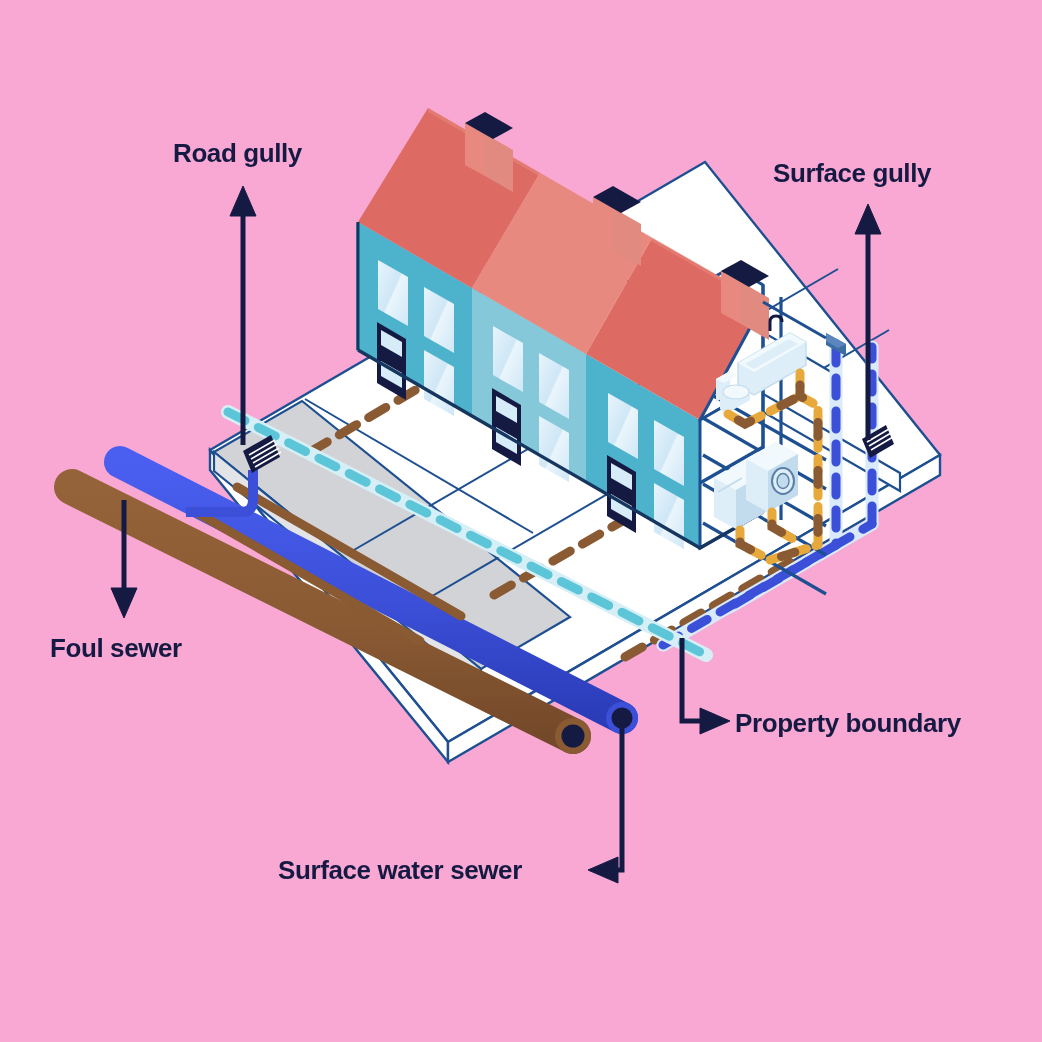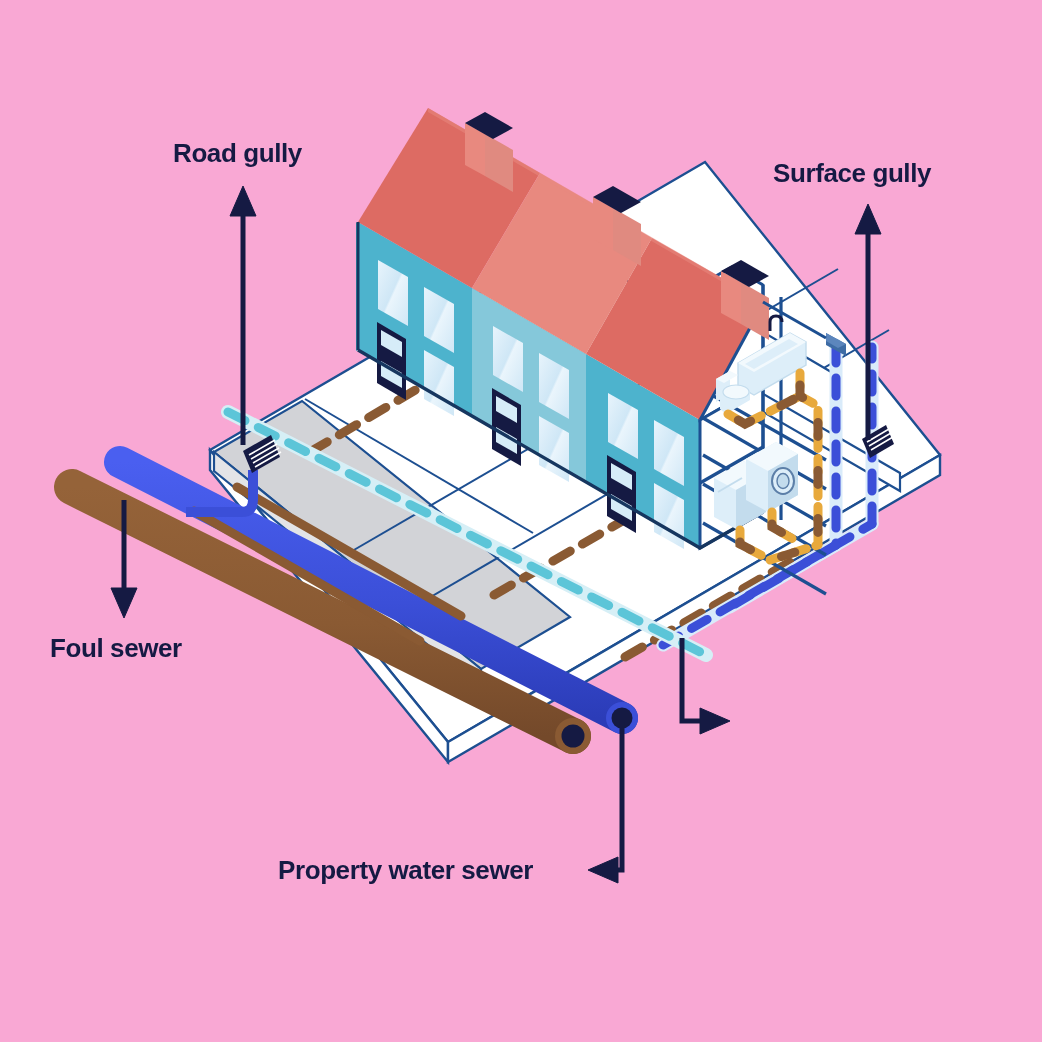--- a/index.html
+++ b/index.html
@@ -321,16 +321,17 @@
     </g>
 
   </svg>
 
   <div class="label" id="lbl-road-gully">Road gully</div>
 
   <div class="label" id="lbl-garden-gully">Surface gully</div>
 
   <div class="label" id="lbl-foul-sewer">Foul sewer</div>
 
-
-  <div class="label" id="lbl-surface-water">Property water sewer</div>
+  <div class="label" id="lbl-property-boundary">Property boundary</div>
+
+  <div class="label" id="lbl-surface-water">Surface water sewer</div>
 
 </div>
 
 </body></html>

